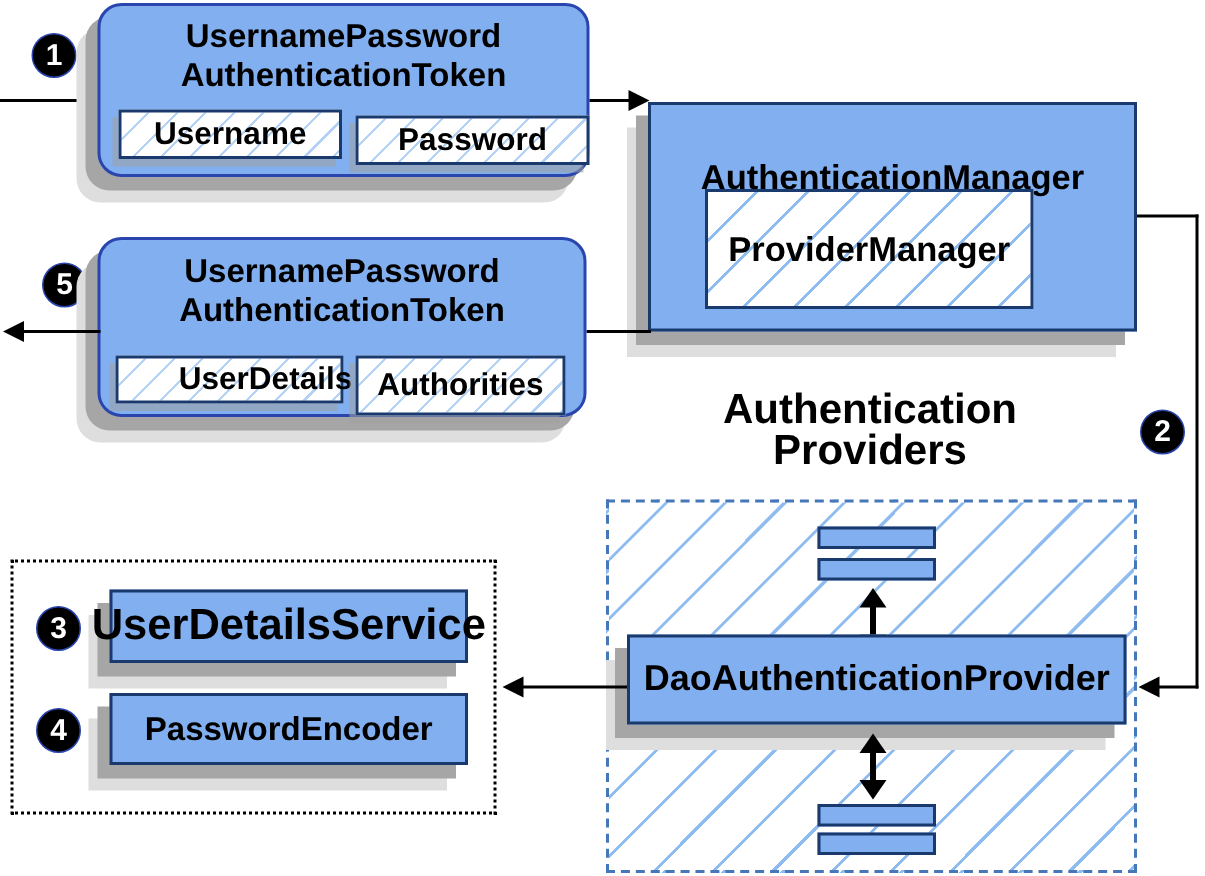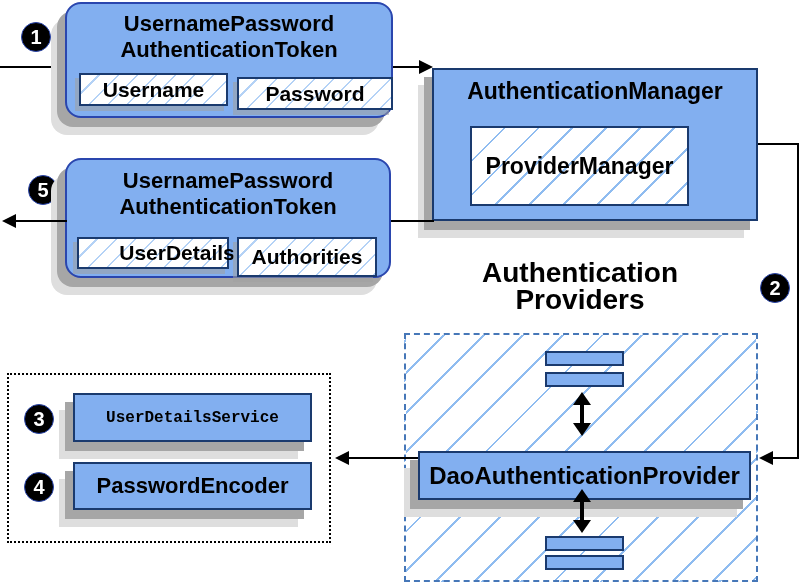--- a/index.html
+++ b/index.html
@@ -91,21 +91,21 @@
     </div>
     <div class="hatchbox" style="left:170px; top:73px; width:156px; height:33px;">
       <span class="lbl">Password</span>
     </div>
   </div>
 
   <div class="hline" style="left:393px; top:66px; width:27px;"></div>
   <div class="arr-r" style="left:419px; top:60px;"></div>
 
   <div class="bluebox" style="left:432px; top:68px; width:326px; height:153px; flex-direction:column; justify-content:flex-start;">
-    <div class="title" style="margin-top:8px; font-size:23px;">AuthenticationManager</div>
+    <div class="title" style="margin-top:35px; font-size:23px;">AuthenticationManager</div>
     <div class="hatchbox" style="left:36px; top:56px; width:219px; height:80px; box-shadow:none;
          background:repeating-linear-gradient(135deg, rgba(0,0,0,0) 0 22px, #8fbcf0 22px 24px), #ffffff;">
       <span class="lbl" style="font-size:23px;">ProviderManager</span>
     </div>
   </div>
 
   <div class="hline" style="left:391px; top:220px; width:43px;"></div>
 
   <div class="badge" style="left:28px; top:175px;">
     <span>5</span>
@@ -144,40 +144,40 @@
   <div id="providers-box">
     <div class="bar" style="left:139px; top:16px;"></div>
     <div class="bar" style="left:139px; top:37px;"></div>
 
     <div class="dblarrow" style="left:167px; top:57px;">
       <span class="tip-up"></span>
       <span class="shaft"></span>
       <span class="tip-dn"></span>
     </div>
 
-    <div class="bluebox" style="left:12px; top:116px; width:333px; height:49px;">
+    <div class="bluebox" style="left:12px; top:88px; width:333px; height:60px;">
       <span class="lbl" style="font-size:24px;">DaoAuthenticationProvider</span>
     </div>
 
     <div class="dblarrow" style="left:167px; top:154px;">
       <span class="tip-up"></span>
       <span class="shaft"></span>
       <span class="tip-dn"></span>
     </div>
 
     <div class="bar" style="left:139px; top:201px;"></div>
     <div class="bar" style="left:139px; top:220px;"></div>
   </div>
 
   <div class="hline" style="left:348px; top:457px; width:70px;"></div>
   <div class="arr-l" style="left:335px; top:451px;"></div>
 
   <div id="services-box">
     <div class="bluebox" style="left:64px; top:18px; width:239px; height:49px;">
-      <span class="lbl" style="font-size:16px;font-family:Liberation Mono, monospace;">UserDetailsService</span>
+      <span class="lbl" style="font-size:29px;">UserDetailsService</span>
     </div>
     <div class="bluebox" style="left:64px; top:87px; width:239px; height:48px;">
       <span class="lbl" style="font-size:22px;">PasswordEncoder</span>
     </div>
   </div>
 
   <div class="badge" style="left:24px; top:404px;">
     <span>3</span>
   </div>
   <div class="badge" style="left:24px; top:472px;">

